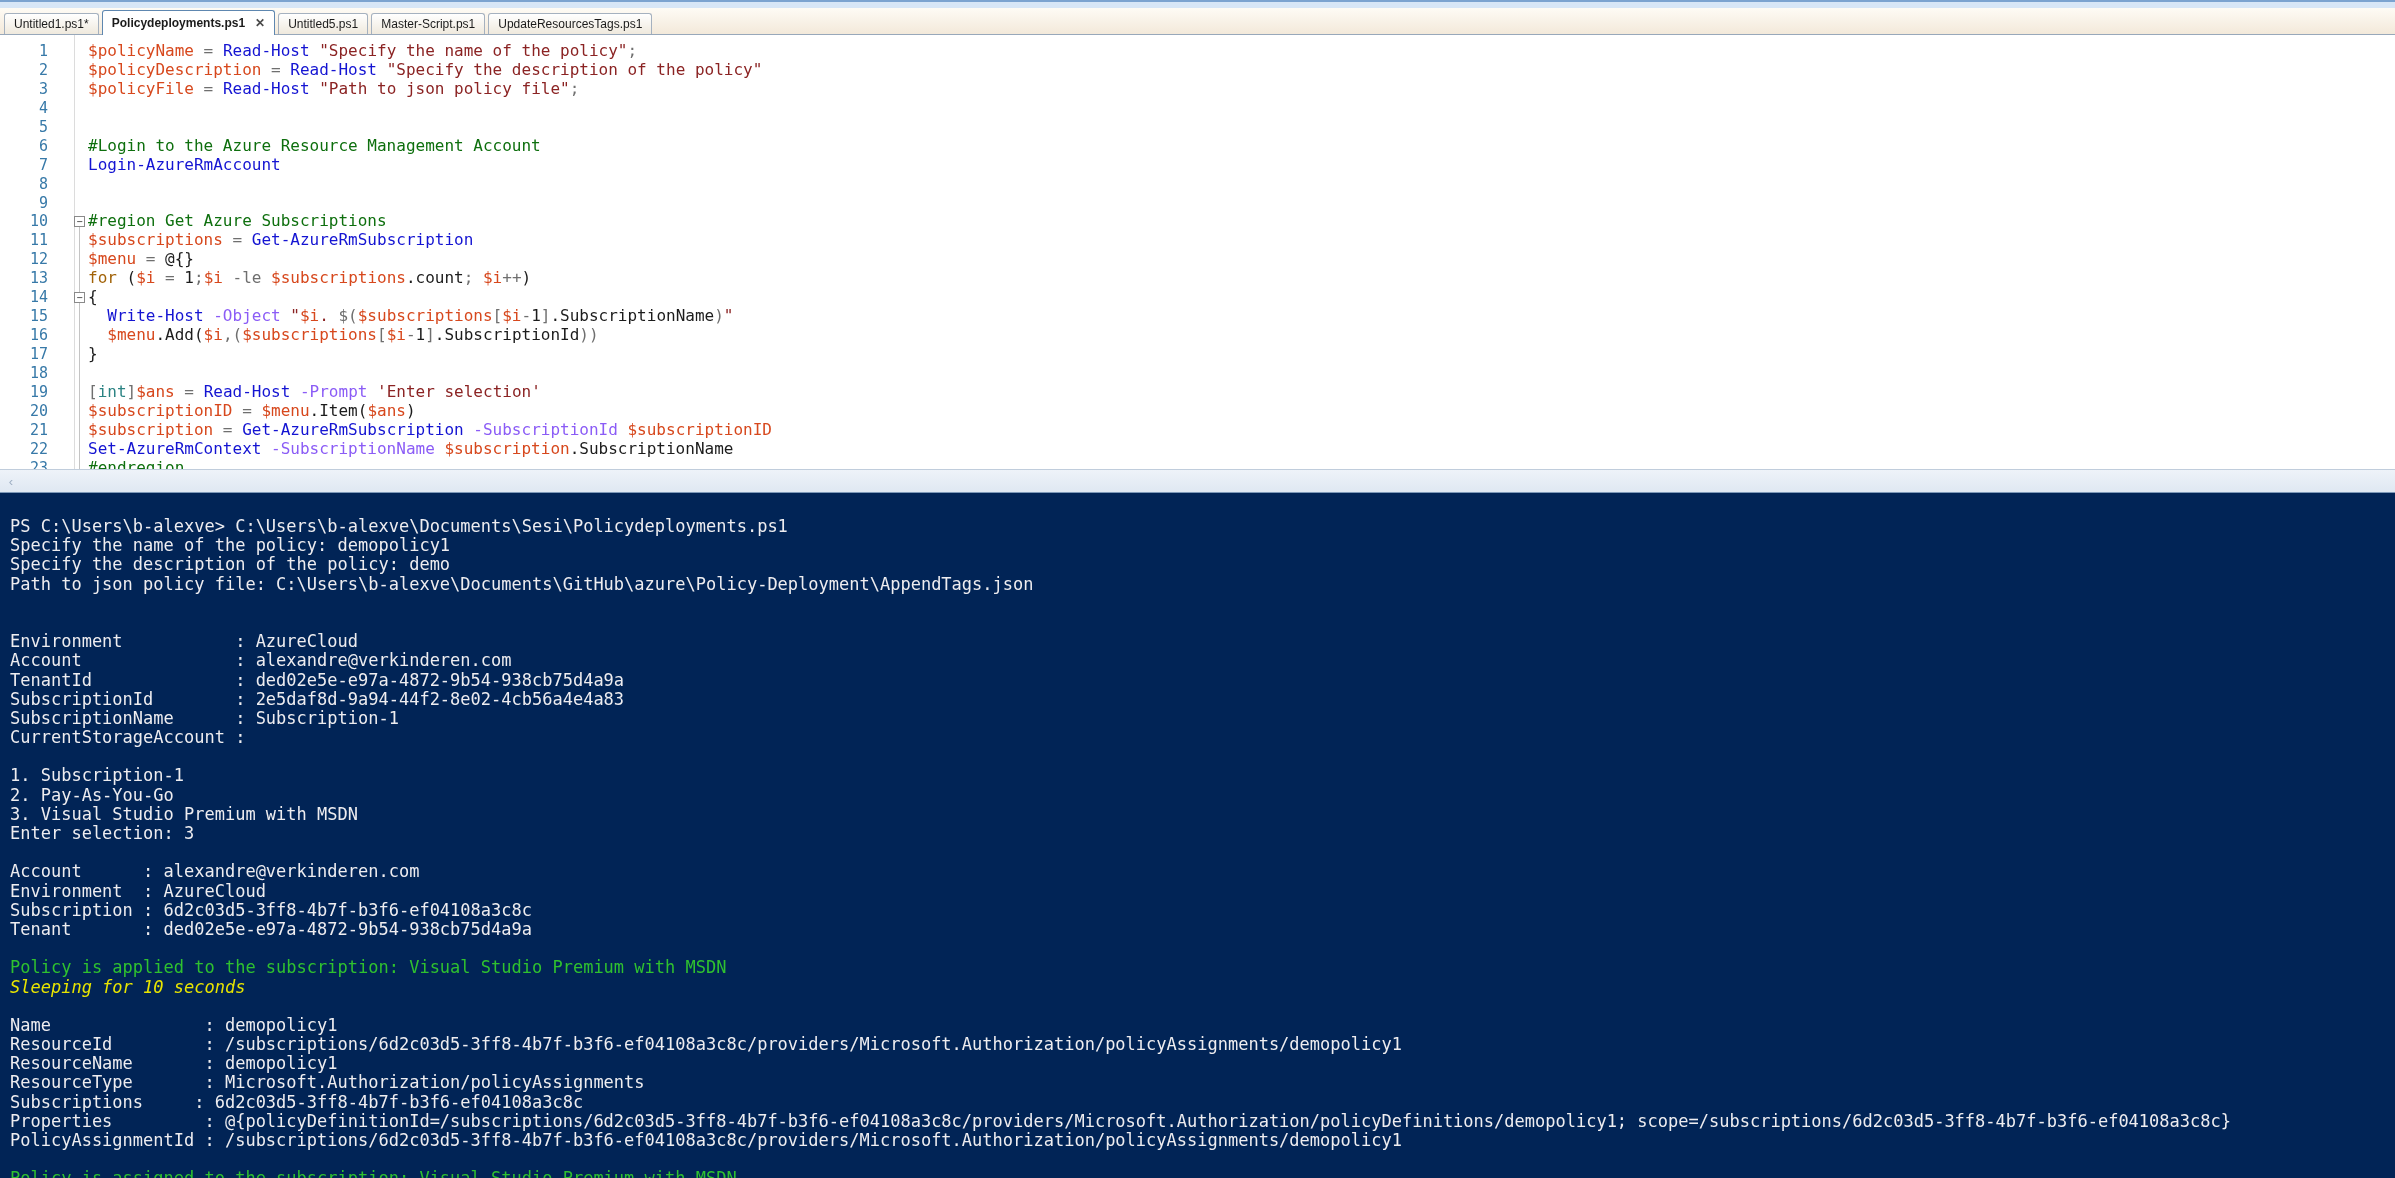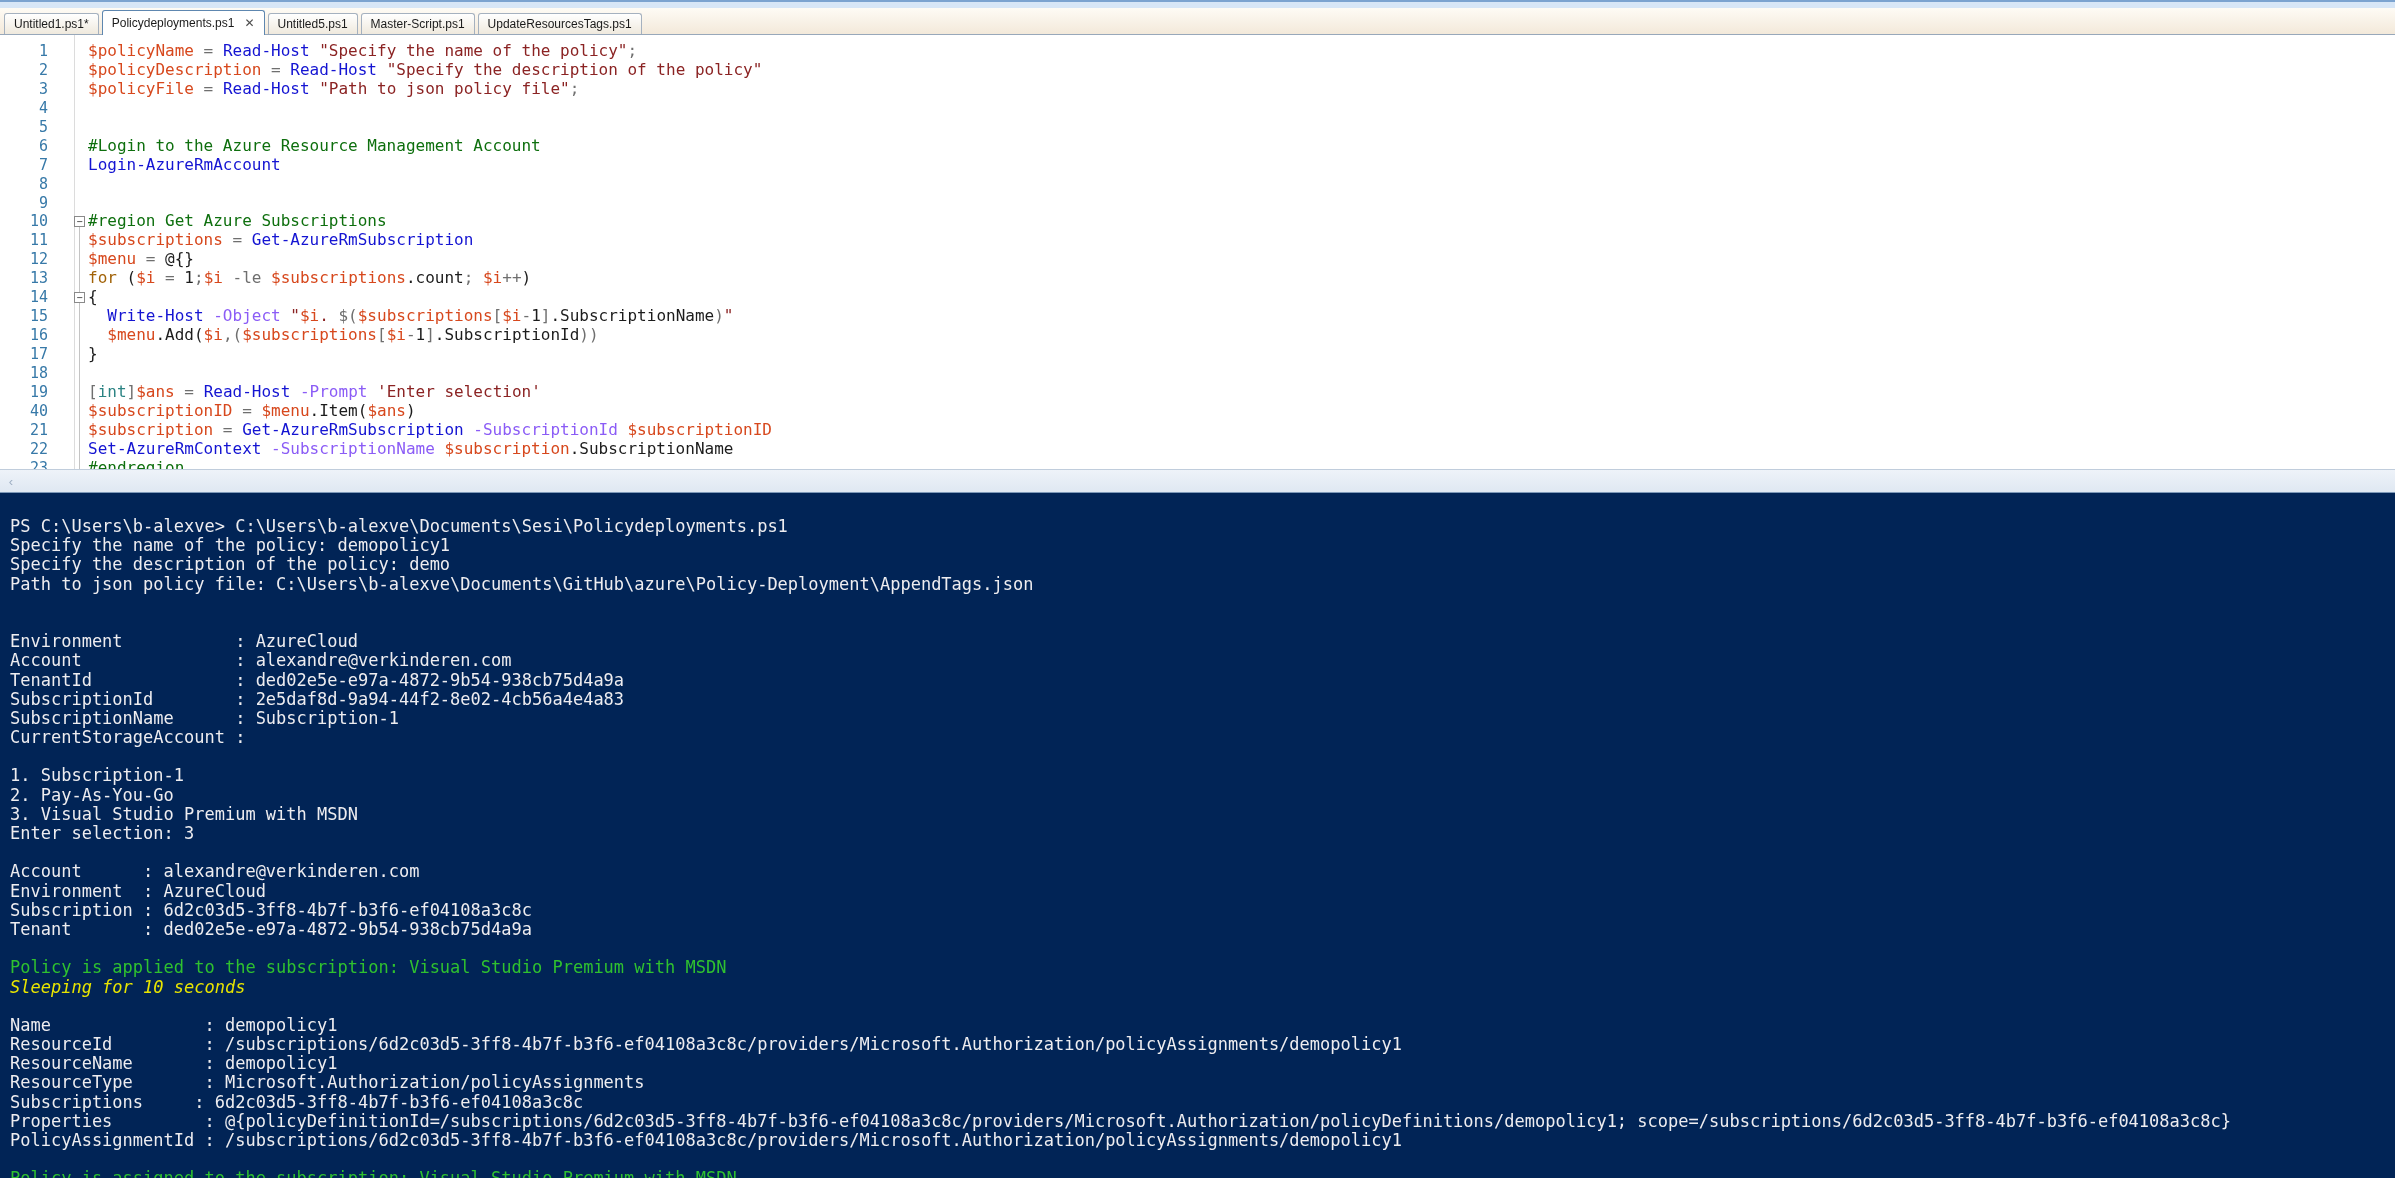--- a/index.html
+++ b/index.html
@@ -17,21 +17,21 @@
     border-bottom:1px solid #98a8ba;
     display:flex; align-items:flex-end; padding-left:4px; position:relative;
   }
   .tab {
     height:21px; display:flex; align-items:center; padding:0 9px;
     border:1px solid #a5b1bf; border-bottom:none; border-radius:3px 3px 0 0;
     background:linear-gradient(#ffffff,#efe9dd); margin-right:3px;
     font-size:12px; color:#1b1b1b; white-space:nowrap; position:relative; z-index:1;
   }
   .tab.active {
-    height:25px; background:#fff; border-color:#5e87b0; z-index:3; margin-bottom:-1px;
+    height:25px; background:#fff; border-color:#5e87b0; z-index:3; margin-bottom:-1px;font-weight:bold;
   }
   .close { margin-left:10px; color:#4a4a4a; font-size:12px; line-height:12px; cursor:default; }
   
   .editor {
     position:relative; height:434px; background:#fff; overflow:hidden;
     font-family:"DejaVu Sans Mono", monospace;
   }
   .gutter-sep { position:absolute; left:74px; top:0; bottom:0; width:0; border-left:1px solid #dcdcdc; }
   .outline-guide { position:absolute; left:79px; top:192px; height:242px; width:1px; background:#c4c4c4; }
   .editor-inner { position:relative; padding-top:7px; }
@@ -113,21 +113,21 @@
       <div class="codeline"><span class="ln">10</span><span class="fold">−</span><span class="code"><span class="tk-m">#region Get Azure Subscriptions</span></span></div>
       <div class="codeline"><span class="ln">11</span><span class="code"><span class="tk-v">$subscriptions</span><span class="tk-o"> = </span><span class="tk-c">Get-AzureRmSubscription</span></span></div>
       <div class="codeline"><span class="ln">12</span><span class="code"><span class="tk-v">$menu</span><span class="tk-o"> = </span><span class="tk-n">@{}</span></span></div>
       <div class="codeline"><span class="ln">13</span><span class="code"><span class="tk-k">for</span><span class="tk-n"> (</span><span class="tk-v">$i</span><span class="tk-o"> = </span><span class="tk-n">1</span><span class="tk-o">;</span><span class="tk-v">$i</span><span class="tk-o"> -le </span><span class="tk-v">$subscriptions</span><span class="tk-n">.count</span><span class="tk-o">; </span><span class="tk-v">$i</span><span class="tk-o">++</span><span class="tk-n">)</span></span></div>
       <div class="codeline"><span class="ln">14</span><span class="fold">−</span><span class="code"><span class="tk-n">{</span></span></div>
       <div class="codeline"><span class="ln">15</span><span class="code"><span class="tk-n">  </span><span class="tk-c">Write-Host</span><span class="tk-p"> -Object </span><span class="tk-s">"</span><span class="tk-v">$i</span><span class="tk-s">. </span><span class="tk-o">$(</span><span class="tk-v">$subscriptions</span><span class="tk-o">[</span><span class="tk-v">$i</span><span class="tk-o">-</span><span class="tk-n">1</span><span class="tk-o">]</span><span class="tk-n">.SubscriptionName</span><span class="tk-o">)</span><span class="tk-s">"</span></span></div>
       <div class="codeline"><span class="ln">16</span><span class="code"><span class="tk-n">  </span><span class="tk-v">$menu</span><span class="tk-n">.Add(</span><span class="tk-v">$i</span><span class="tk-o">,(</span><span class="tk-v">$subscriptions</span><span class="tk-o">[</span><span class="tk-v">$i</span><span class="tk-o">-</span><span class="tk-n">1</span><span class="tk-o">]</span><span class="tk-n">.SubscriptionId</span><span class="tk-o">))</span></span></div>
       <div class="codeline"><span class="ln">17</span><span class="code"><span class="tk-n">}</span></span></div>
       <div class="codeline"><span class="ln">18</span><span class="code"></span></div>
       <div class="codeline"><span class="ln">19</span><span class="code"><span class="tk-o">[</span><span class="tk-t">int</span><span class="tk-o">]</span><span class="tk-v">$ans</span><span class="tk-o"> = </span><span class="tk-c">Read-Host</span><span class="tk-p"> -Prompt </span><span class="tk-s">'Enter selection'</span></span></div>
-      <div class="codeline"><span class="ln">40</span><span class="code"><span class="tk-v">$subscriptionID</span><span class="tk-o"> = </span><span class="tk-v">$menu</span><span class="tk-n">.Item(</span><span class="tk-v">$ans</span><span class="tk-n">)</span></span></div>
+      <div class="codeline"><span class="ln">20</span><span class="code"><span class="tk-v">$subscriptionID</span><span class="tk-o"> = </span><span class="tk-v">$menu</span><span class="tk-n">.Item(</span><span class="tk-v">$ans</span><span class="tk-n">)</span></span></div>
       <div class="codeline"><span class="ln">21</span><span class="code"><span class="tk-v">$subscription</span><span class="tk-o"> = </span><span class="tk-c">Get-AzureRmSubscription</span><span class="tk-p"> -SubscriptionId </span><span class="tk-v">$subscriptionID</span></span></div>
       <div class="codeline"><span class="ln">22</span><span class="code"><span class="tk-c">Set-AzureRmContext</span><span class="tk-p"> -SubscriptionName </span><span class="tk-v">$subscription</span><span class="tk-n">.SubscriptionName</span></span></div>
       <div class="codeline"><span class="ln">23</span><span class="code"><span class="tk-m">#endregion</span></span></div>
     </div>
 </div>
 
 <div class="scrollstrip">
   <div class="scroll-arrow">‹</div>
 </div>
 

